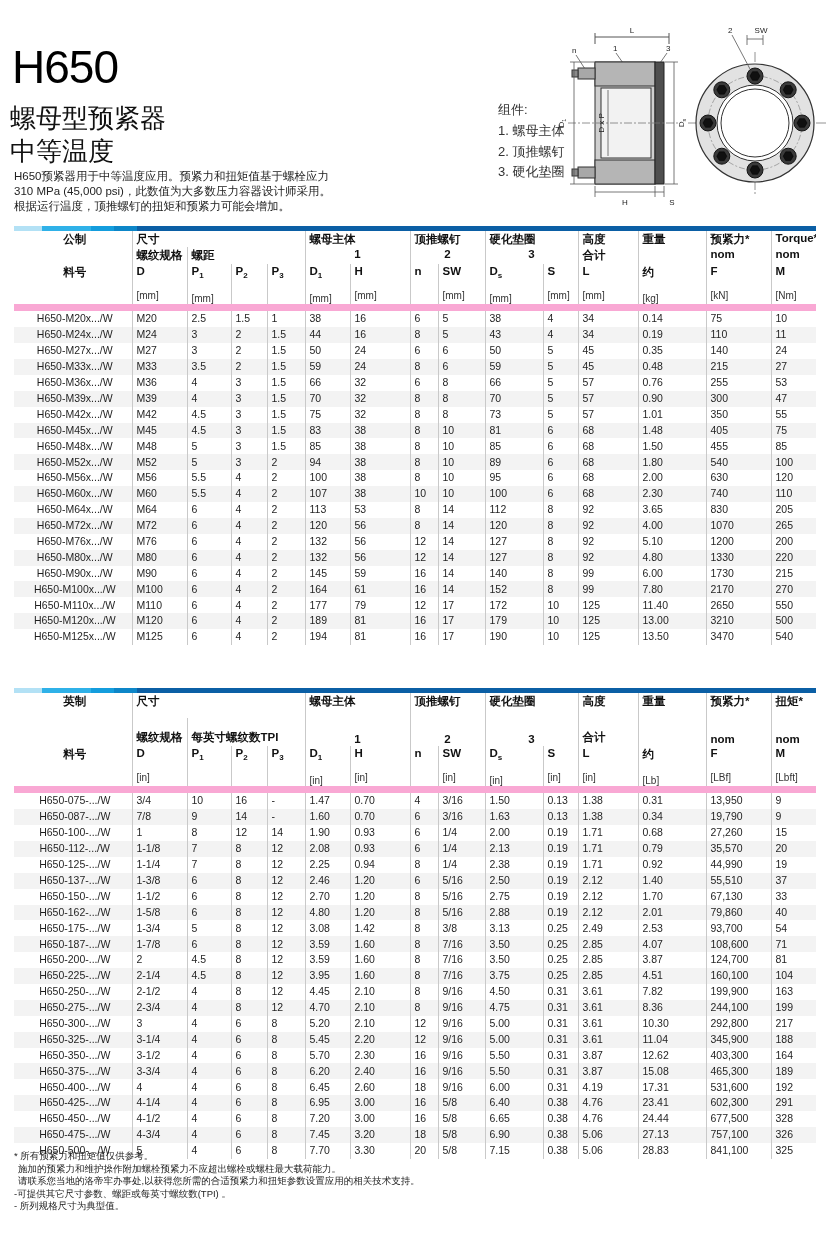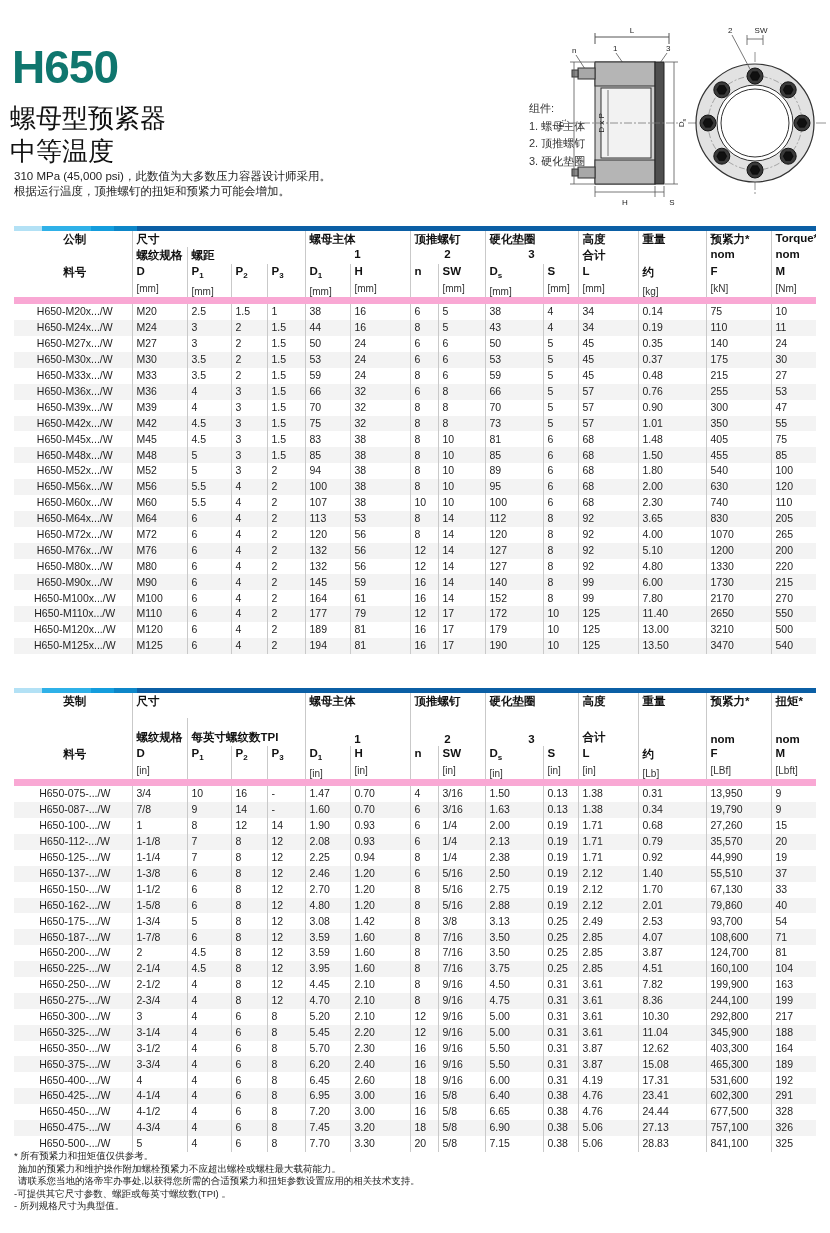--- a/index.html
+++ b/index.html
@@ -1,48 +1,48 @@
 <!DOCTYPE html>
 <html><head>
 <meta charset="utf-8">
 <style>
   html,body{margin:0;padding:0;background:#fff;}
   .page{position:relative;width:830px;height:1233px;background:#fff;overflow:hidden;
         font-family:"Liberation Sans","DejaVu Sans",sans-serif;color:#1a1a1a;}
 
   
-  .title{position:absolute;top:44px;left:12px;font-size:46px;line-height:1;font-weight:700;letter-spacing:-1px;color:#0f766e;}
+  .title{position:absolute;top:44px;left:12px;font-size:46px;line-height:1;font-weight:400;letter-spacing:-1px;color:#000000;}
   .subtitle{position:absolute;left:10px;font-size:26px;line-height:1.1;font-weight:500;color:#111;}
   .sub1{top:104px;}
   .sub2{top:137px;}
   .desc{position:absolute;top:169px;left:14px;font-size:11.5px;line-height:15px;color:#222;}
 
   
   .drawing{position:absolute;top:22px;left:494px;width:336px;height:196px;}
-  .legend{position:absolute;left:4px;top:78px;font-size:11px;line-height:1.6;color:#333;margin-left:31px;}
+  .legend{position:absolute;left:4px;top:78px;font-size:13px;line-height:1.6;color:#333;}
   .drawing svg{position:absolute;right:0;top:0;}
   .dimtext{font-size:8px;fill:#222;font-family:"Liberation Sans",sans-serif;}
   .dimsub{font-size:5.5px;}
 
   
   .tsection{position:absolute;left:14px;width:802px;}
   .tsection.metric{top:226px;}
   .tsection.imperial{top:688px;}
   .bluebar{height:5px;width:802px;
     background:linear-gradient(to right,
       #b3e1f5 0px,#b3e1f5 28px,
       #2fb1e8 28px,#2fb1e8 77px,
       #149ddd 77px,#149ddd 100px,
       #0d86c8 100px,#0d86c8 123px,
       #0b5fa5 123px,#0b5fa5 100%);}
   .dtable{border-collapse:collapse;table-layout:fixed;width:802px;}
   .dtable td{overflow:hidden;white-space:nowrap;}
   .dtable thead td{font-weight:bold;font-size:11.5px;padding:1px 0 0 4px;vertical-align:top;color:#111;}
   .dtable thead td.ctr{text-align:center;padding-left:0;}
-  .dtable thead .unit{font-weight:normal;font-size:10px;color:#333;margin-top:6px;}
+  .dtable thead .unit{font-weight:normal;font-size:10px;color:#333;margin-top:13px;}
   .dtable thead td,.dtable tbody td{border-left:1px solid #c9c9c9;}
   .dtable thead td:first-child,.dtable tbody td:first-child{border-left:none;text-align:center;}
   .dtable .hr1 td{height:15px;}
   .dtable .hr2 td{height:16px;}
   .dtable .hr3 td{height:31px;border-bottom:7px solid #f9a8d4;}
   .dtable sub{font-size:8px;}
   .dtable tbody td{font-size:10.5px;height:15.9px;line-height:15.5px;padding:0 0 0 4px;color:#1f1f1f;}
   .dtable tbody tr:nth-child(even){background:#f3f3f3;}
   .imp .hr1 td{height:24px;}
   .imp .hr2 td{height:26px;vertical-align:bottom;padding-bottom:1px;}
@@ -53,20 +53,21 @@
 </style>
 </head>
 <body>
 
 <div class="page">
 
   <div class="title">H650</div>
   <div class="subtitle sub1">螺母型预紧器</div>
   <div class="subtitle sub2">中等温度</div>
   <div class="desc">
+    <div>H650预紧器用于中等温度应用。预紧力和扭矩值基于螺栓应力</div>
     <div>310 MPa (45,000 psi)，此数值为大多数压力容器设计师采用。</div>
     <div>根据运行温度，顶推螺钉的扭矩和预紧力可能会增加。</div>
   </div>
 
   <div class="drawing">
     <div class="legend">
       <div>组件:</div>
       <div>1. 螺母主体</div>
       <div>2. 顶推螺钉</div>
       <div>3. 硬化垫圈</div>
@@ -278,37 +279,20 @@
             <td>6</td>
             <td>6</td>
             <td>50</td>
             <td>5</td>
             <td>45</td>
             <td>0.35</td>
             <td>140</td>
             <td>24</td>
           </tr>
           <tr>
-            <td>H650-M30x.../W</td>
-            <td>M30</td>
-            <td>3.5</td>
-            <td>2</td>
-            <td>1.5</td>
-            <td>53</td>
-            <td>24</td>
-            <td>6</td>
-            <td>6</td>
-            <td>53</td>
-            <td>5</td>
-            <td>45</td>
-            <td>0.37</td>
-            <td>175</td>
-            <td>30</td>
-          </tr>
-          <tr>
             <td>H650-M33x.../W</td>
             <td>M33</td>
             <td>3.5</td>
             <td>2</td>
             <td>1.5</td>
             <td>59</td>
             <td>24</td>
             <td>8</td>
             <td>6</td>
             <td>59</td>

